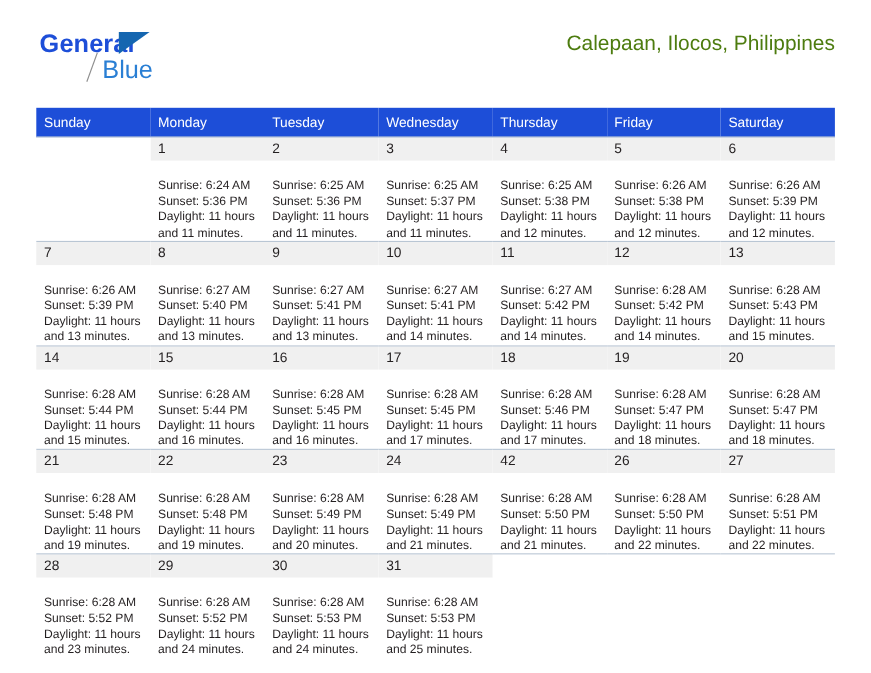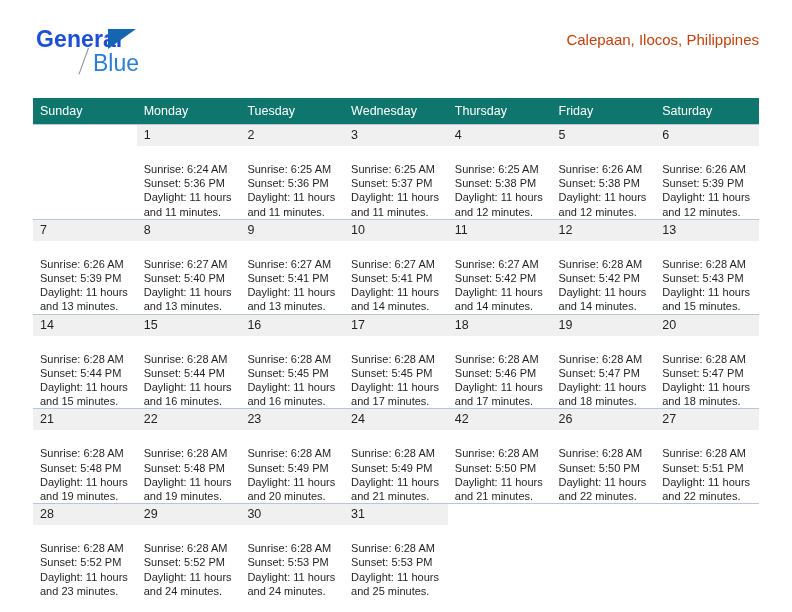--- a/index.html
+++ b/index.html
@@ -79,35 +79,35 @@
     top: -2px;
     text-align: right;
   }
   .cal-title {
     font-size: 29px;
     color: #231f20;
     line-height: 36px;
     white-space: nowrap;
   }
   .cal-subtitle {
-    font-size: 15px;
-    color: #c2410c;
+    font-size: 19px;
+    color: #4d7c0f;
     line-height: 22px;
     margin-top: 5px;
     white-space: nowrap;
   }
 
   
   table.calendar {
     width: 726px;
     border-collapse: collapse;
     table-layout: fixed;
   }
   table.calendar th {
-    background: #0f766e;
+    background: #1d4ed8;
     color: #ffffff;
     font-size: 12.5px;
     font-weight: normal;
     text-align: left;
     padding: 6px 0 6px 7px;
     line-height: 14px;
   }
   td.daycell {
     vertical-align: top;
     padding: 0;

